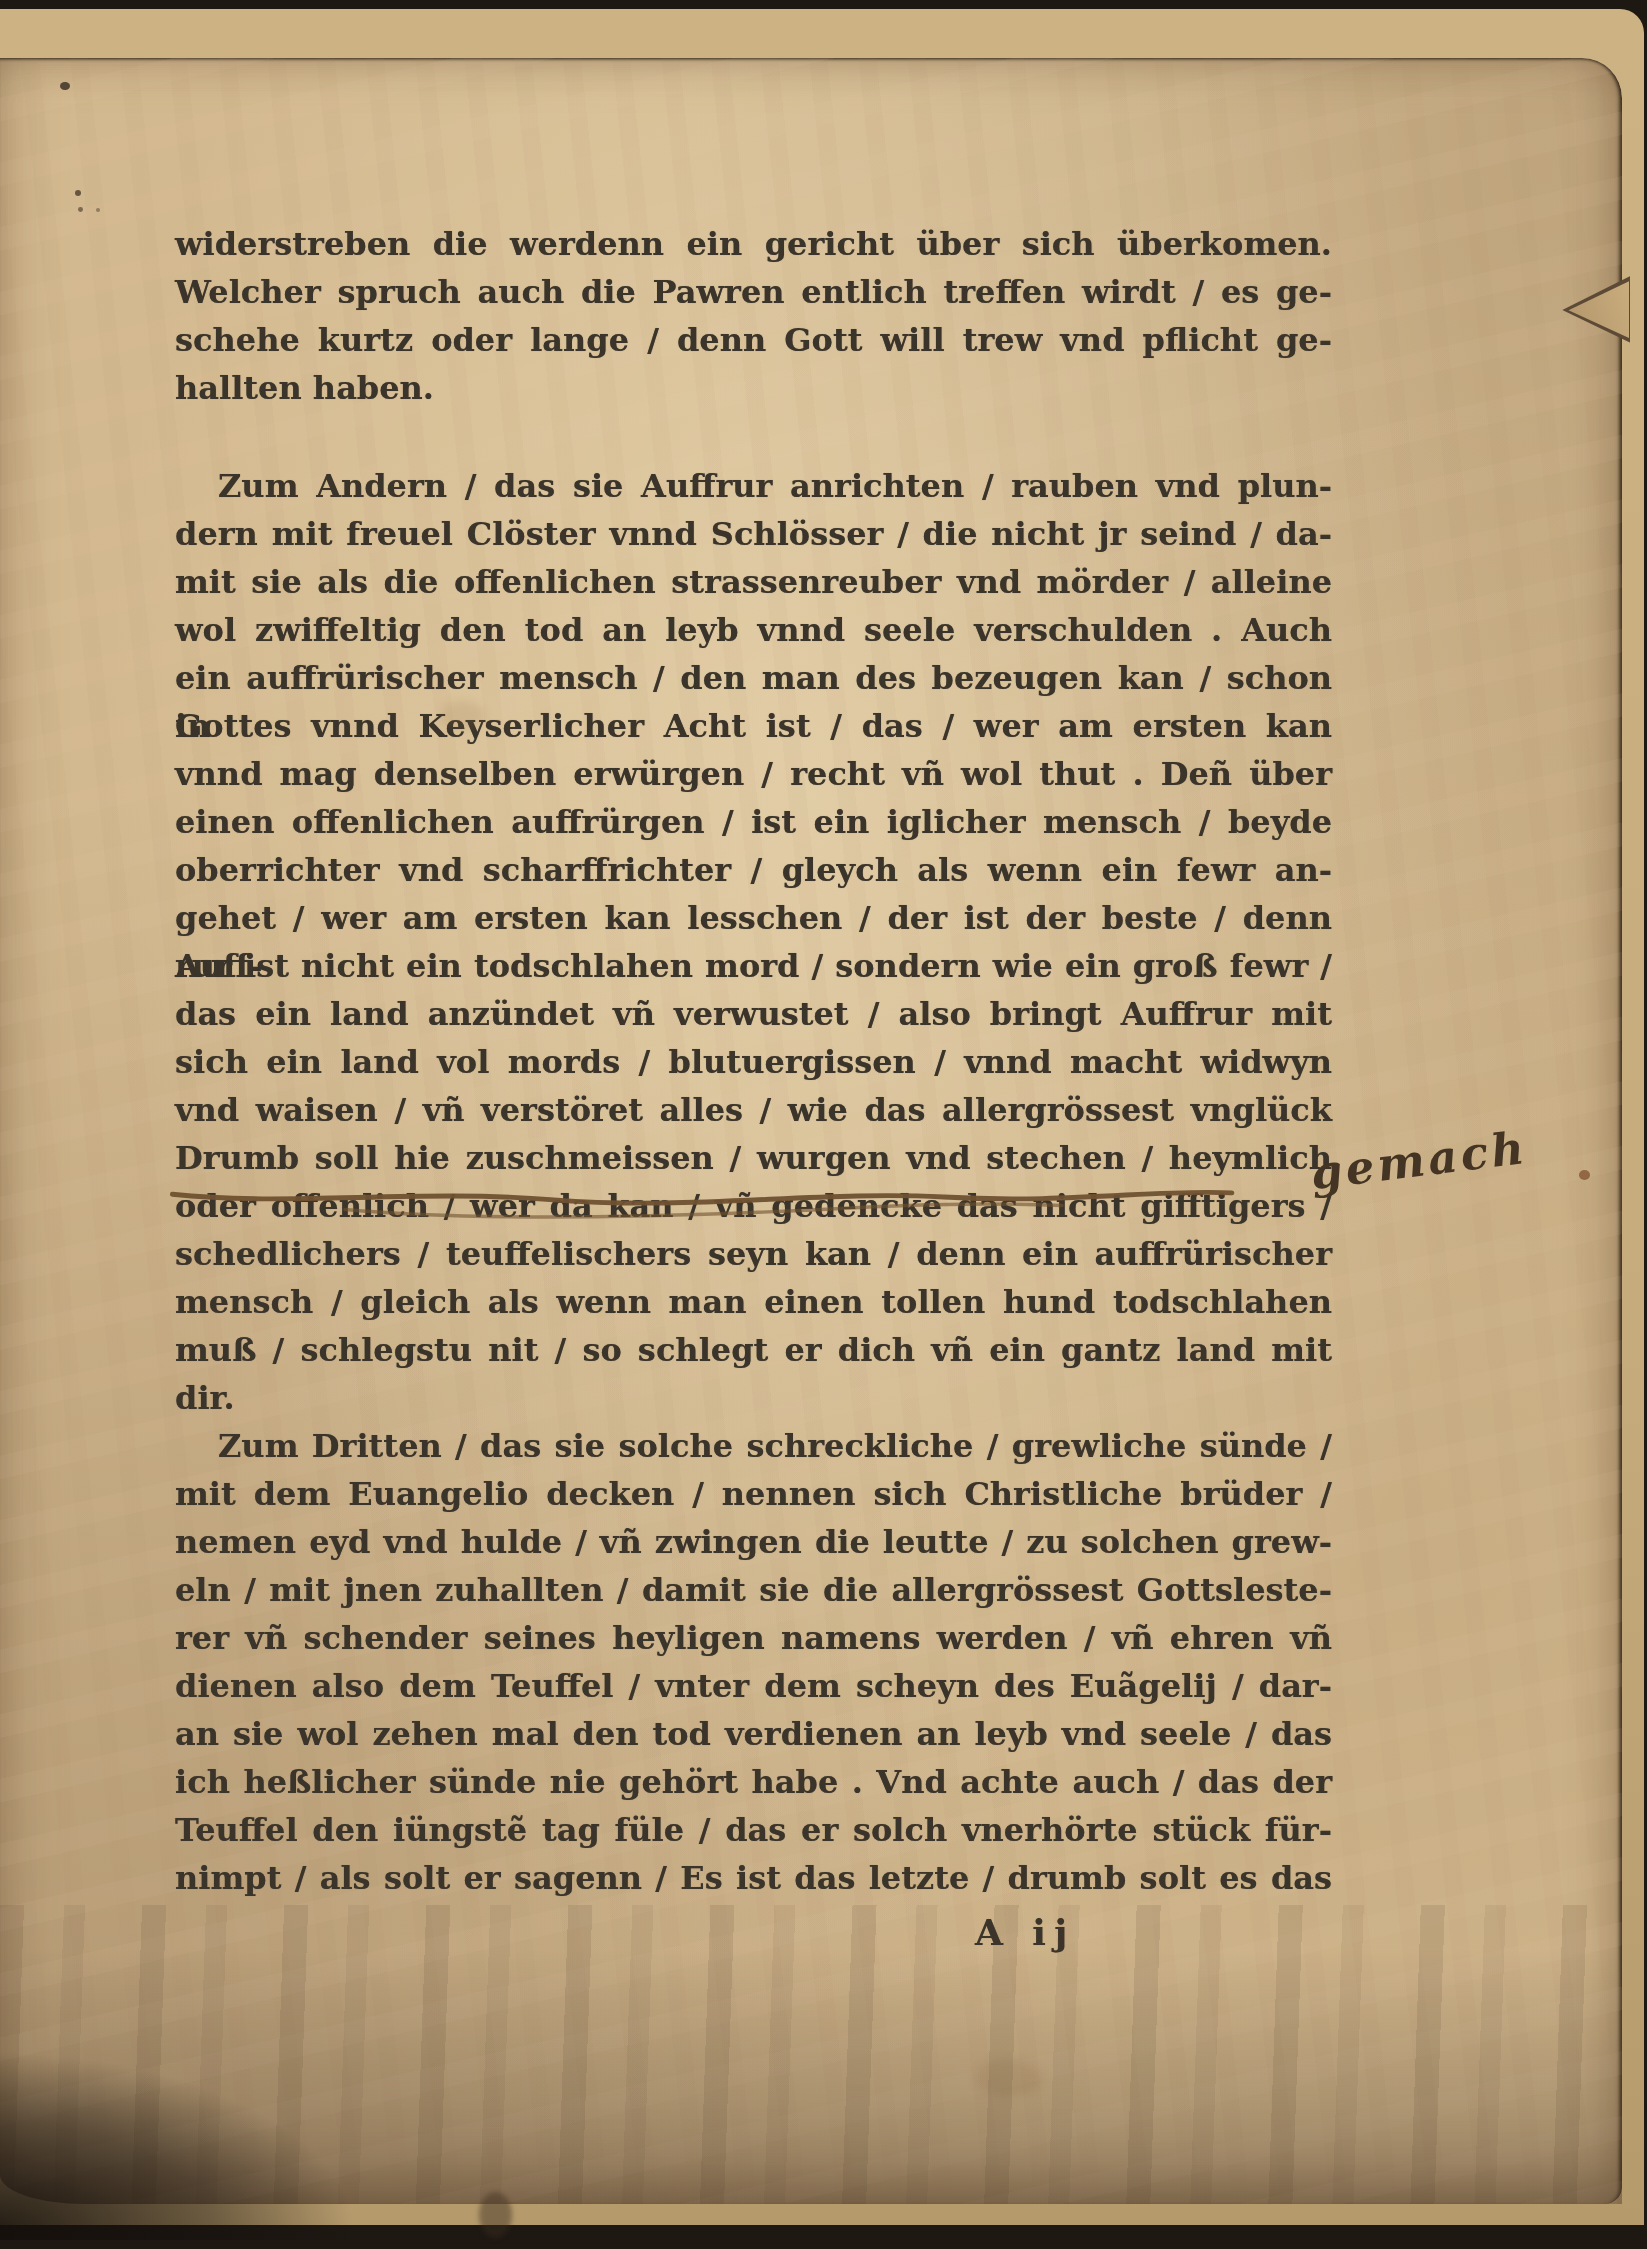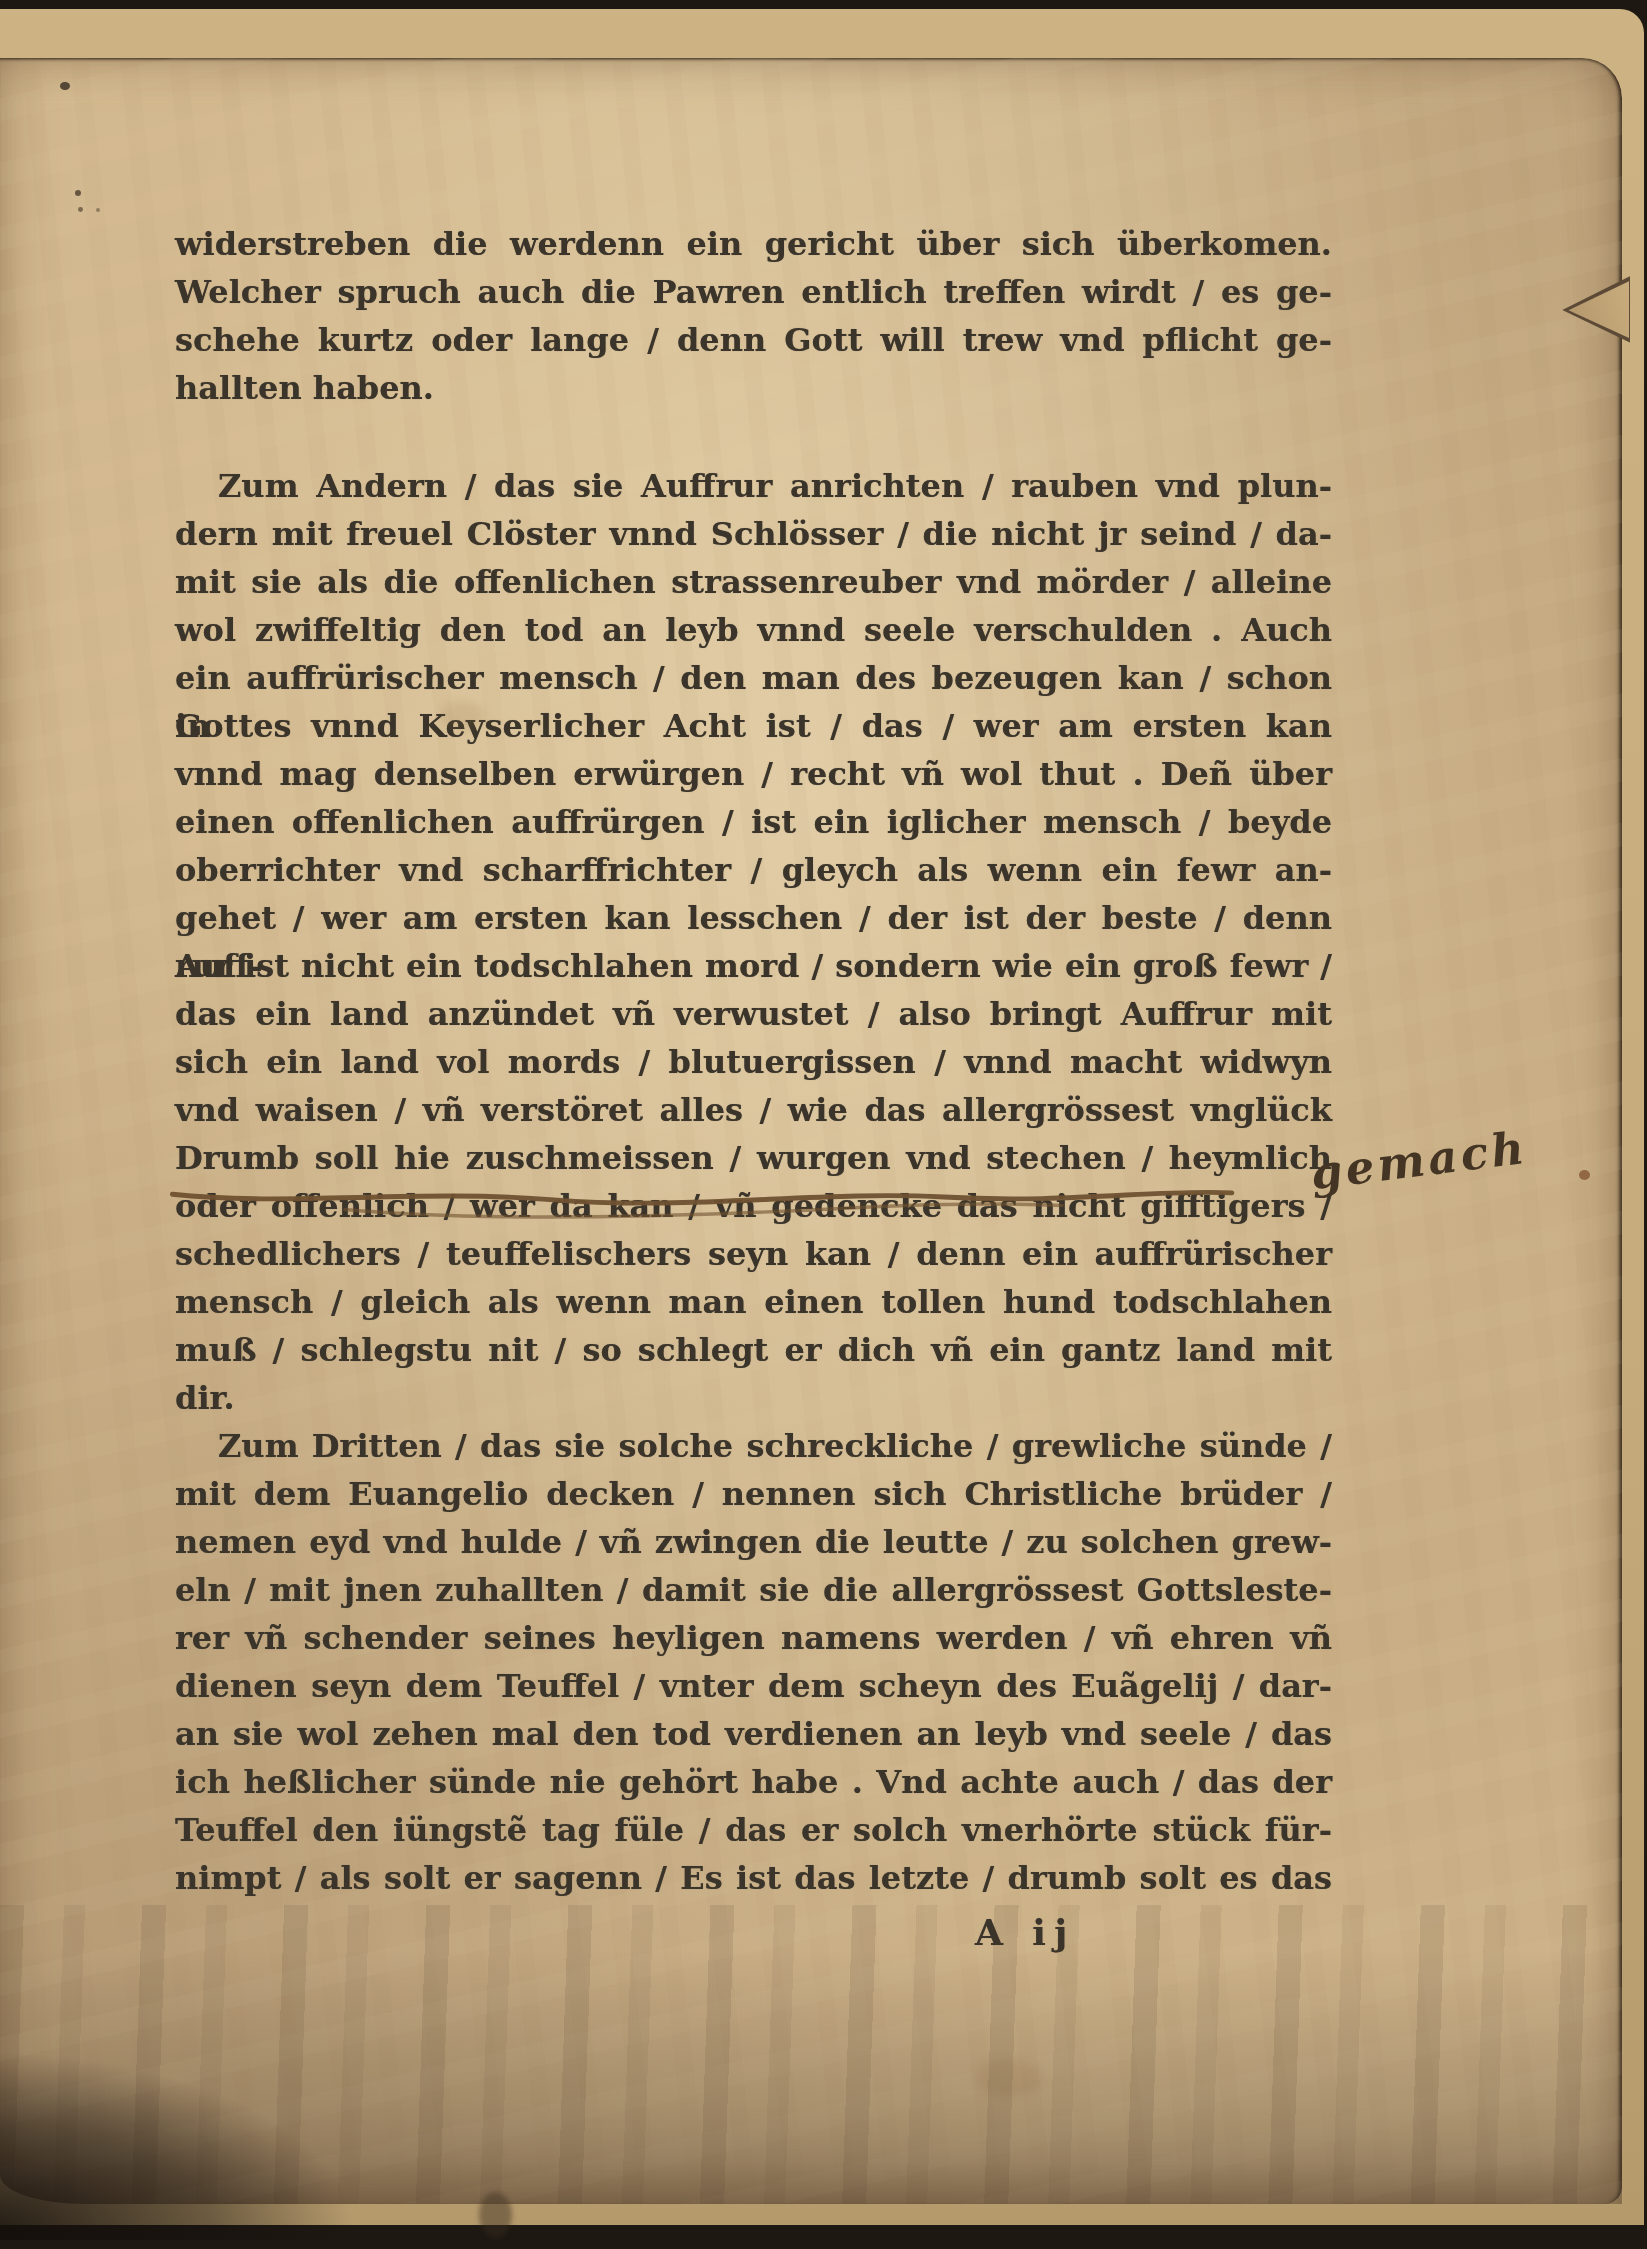--- a/index.html
+++ b/index.html
@@ -128,21 +128,21 @@
       <div class="line">schedlichers / teuffelischers seyn kan / denn ein auffrürischer</div>
       <div class="line">mensch / gleich als wenn man einen tollen hund todschlahen</div>
       <div class="line">muß / schlegstu nit / so schlegt er dich vñ ein gantz land mit dir.</div>
     </div>
   <div class="textblock" id="p3">
       <div class="line indent">Zum Dritten / das sie solche schreckliche / grewliche sünde /</div>
       <div class="line">mit dem Euangelio decken / nennen sich Christliche brüder /</div>
       <div class="line">nemen eyd vnd hulde / vñ zwingen die leutte / zu solchen grew-</div>
       <div class="line">eln / mit jnen zuhallten / damit sie die allergrössest Gottsleste-</div>
       <div class="line">rer vñ schender seines heyligen namens werden / vñ ehren vñ</div>
-      <div class="line">dienen seyn dem Teuffel / vnter dem scheyn des Euãgelij / dar-</div>
+      <div class="line">dienen also dem Teuffel / vnter dem scheyn des Euãgelij / dar-</div>
       <div class="line">an sie wol zehen mal den tod verdienen an leyb vnd seele / das</div>
       <div class="line">ich heßlicher sünde nie gehört habe . Vnd achte auch / das der</div>
       <div class="line">Teuffel den iüngstẽ tag füle / das er solch vnerhörte stück für-</div>
       <div class="line">nimpt / als solt er sagenn / Es ist das letzte / drumb solt es das</div>
     </div>
 
   <svg class="underline-svg" width="1086" height="77" viewBox="0 0 1560 110">
     <path d="M12 36 C 180 54 360 28 560 44 C 760 60 940 30 1120 40 C 1300 50 1430 28 1534 34" fill="none" stroke="#6f5130" stroke-width="7" stroke-linecap="round" opacity="0.95"></path>
     <path d="M260 58 C 460 76 760 68 1020 54 C 1140 48 1230 50 1290 52" fill="none" stroke="#6f5130" stroke-width="5" stroke-linecap="round" opacity="0.6"></path>
   </svg>

